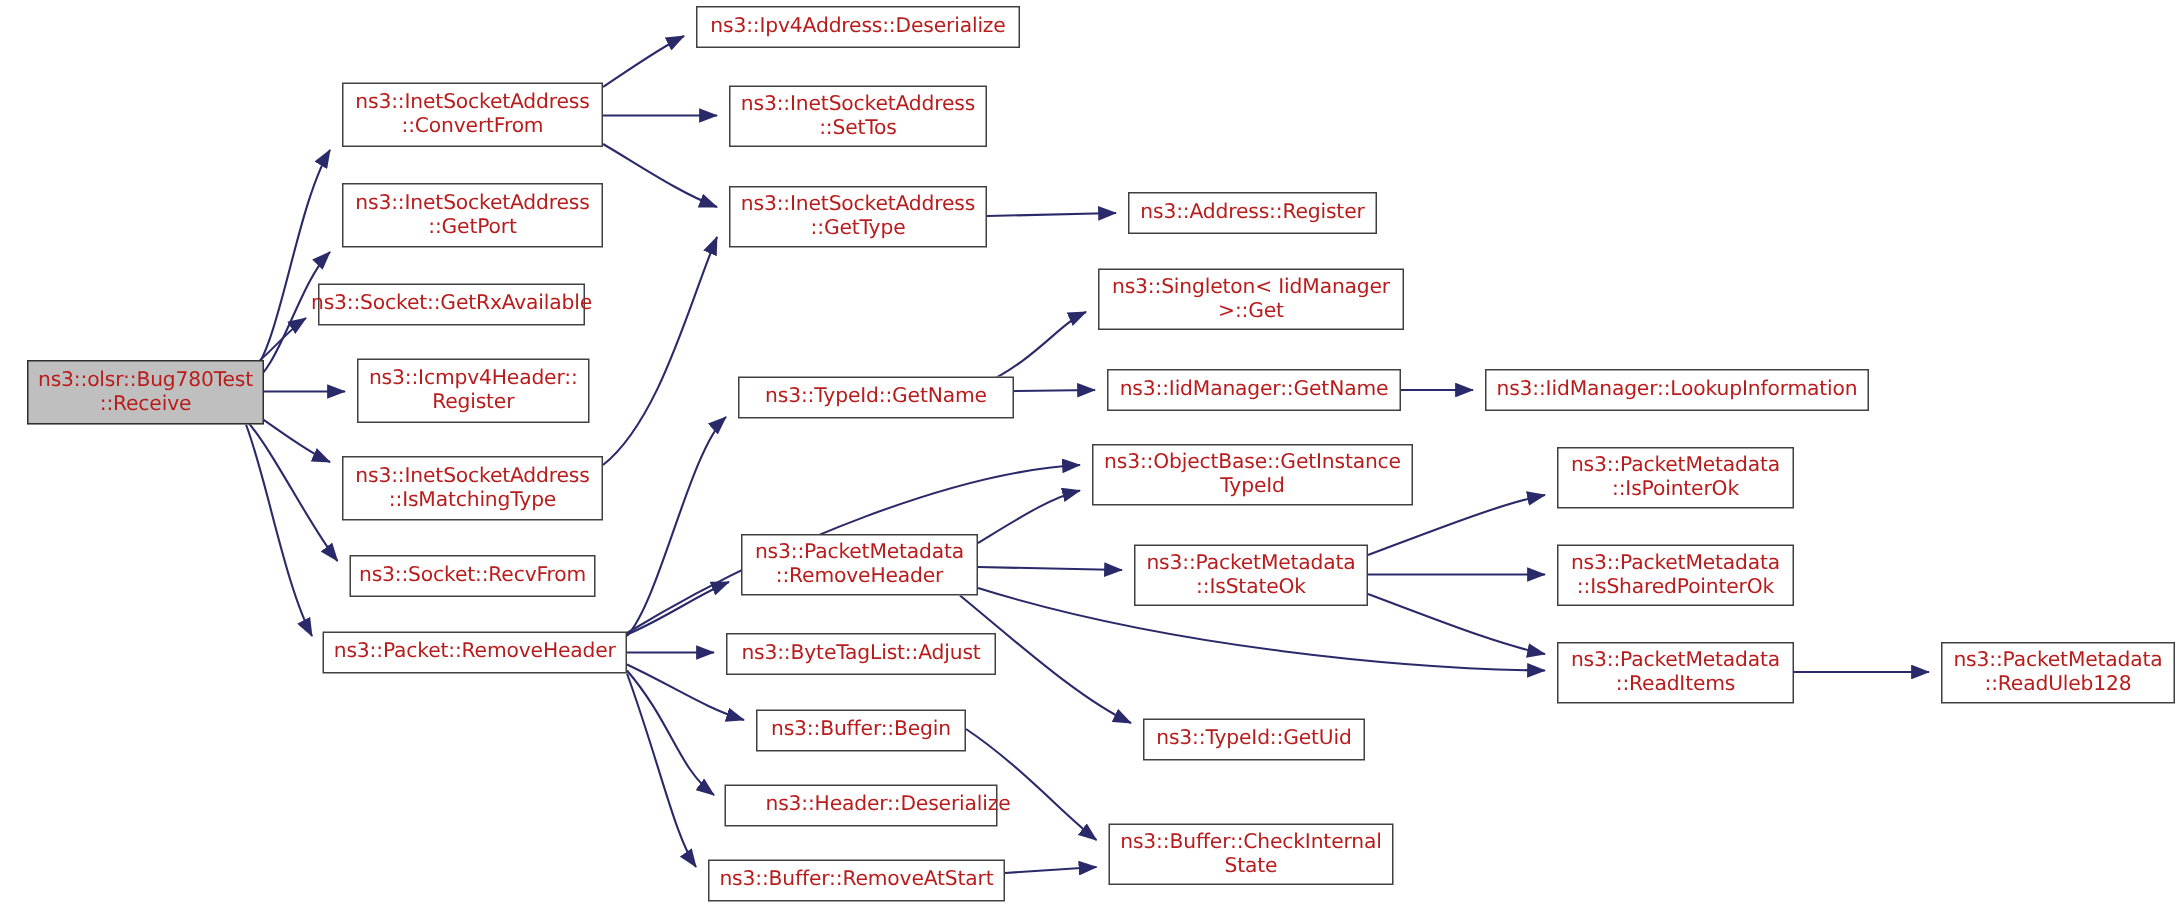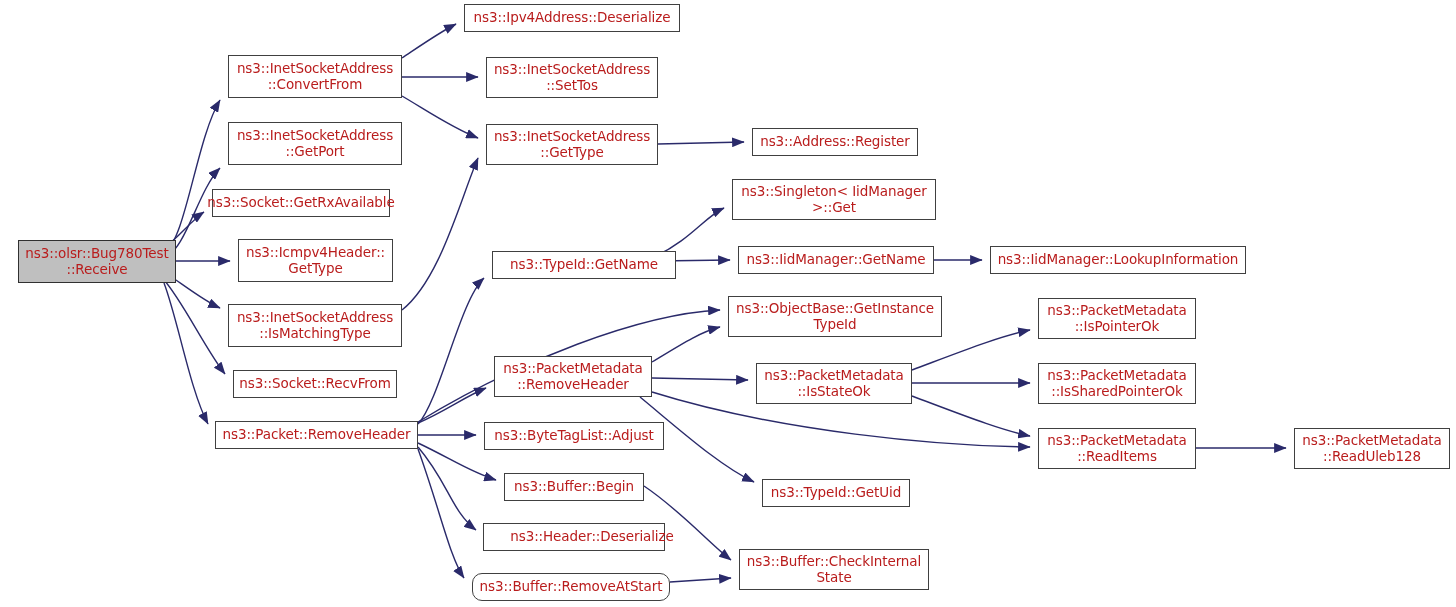--- a/index.html
+++ b/index.html
@@ -91,37 +91,37 @@
   </svg>
   <div id="nodes-group">
       <div class="node root" style="left: 18px; top: 240px; width: 158px; height: 43px;">ns3::olsr::Bug780Test
 ::Receive</div>
       <div class="node" style="left: 228px; top: 55px; width: 174px; height: 43px;">ns3::InetSocketAddress
 ::ConvertFrom</div>
       <div class="node" style="left: 228px; top: 122px; width: 174px; height: 43px;">ns3::InetSocketAddress
 ::GetPort</div>
       <div class="node" style="left: 212px; top: 189px; width: 178px; height: 28px;">ns3::Socket::GetRxAvailable</div>
       <div class="node" style="left: 238px; top: 239px; width: 155px; height: 43px;">ns3::Icmpv4Header::
-GetType</div>
+Register</div>
       <div class="node" style="left: 228px; top: 304px; width: 174px; height: 43px;">ns3::InetSocketAddress
 ::IsMatchingType</div>
       <div class="node" style="left: 233px; top: 370px; width: 164px; height: 28px;">ns3::Socket::RecvFrom</div>
       <div class="node" style="left: 215px; top: 421px; width: 203px; height: 28px;">ns3::Packet::RemoveHeader</div>
       <div class="node" style="left: 464px; top: 4px; width: 216px; height: 28px;">ns3::Ipv4Address::Deserialize</div>
       <div class="node" style="left: 486px; top: 57px; width: 172px; height: 41px;">ns3::InetSocketAddress
 ::SetTos</div>
       <div class="node" style="left: 486px; top: 124px; width: 172px; height: 41px;">ns3::InetSocketAddress
 ::GetType</div>
       <div class="node" style="left: 492px; top: 251px; width: 184px; height: 28px;">ns3::TypeId::GetName</div>
       <div class="node" style="left: 494px; top: 356px; width: 158px; height: 41px;">ns3::PacketMetadata
 ::RemoveHeader</div>
       <div class="node" style="left: 484px; top: 422px; width: 180px; height: 28px;">ns3::ByteTagList::Adjust</div>
       <div class="node" style="left: 504px; top: 473px; width: 140px; height: 28px;">ns3::Buffer::Begin</div>
       <div class="node" style="left: 483px; top: 523px; width: 182px; height: 28px; padding-left: 36px;">ns3::Header::Deserialize</div>
-      <div class="node" style="left: 472px; top: 573px; width: 198px; height: 28px; border-radius: 10px;">ns3::Buffer::RemoveAtStart</div>
+      <div class="node" style="left: 472px; top: 573px; width: 198px; height: 28px;">ns3::Buffer::RemoveAtStart</div>
       <div class="node" style="left: 752px; top: 128px; width: 166px; height: 28px;">ns3::Address::Register</div>
       <div class="node" style="left: 732px; top: 179px; width: 204px; height: 41px;">ns3::Singleton&lt; IidManager
 &gt;::Get</div>
       <div class="node" style="left: 738px; top: 246px; width: 196px; height: 28px;">ns3::IidManager::GetName</div>
       <div class="node" style="left: 728px; top: 296px; width: 214px; height: 41px;">ns3::ObjectBase::GetInstance
 TypeId</div>
       <div class="node" style="left: 756px; top: 363px; width: 156px; height: 41px;">ns3::PacketMetadata
 ::IsStateOk</div>
       <div class="node" style="left: 762px; top: 479px; width: 148px; height: 28px;">ns3::TypeId::GetUid</div>
       <div class="node" style="left: 739px; top: 549px; width: 190px; height: 41px;">ns3::Buffer::CheckInternal

